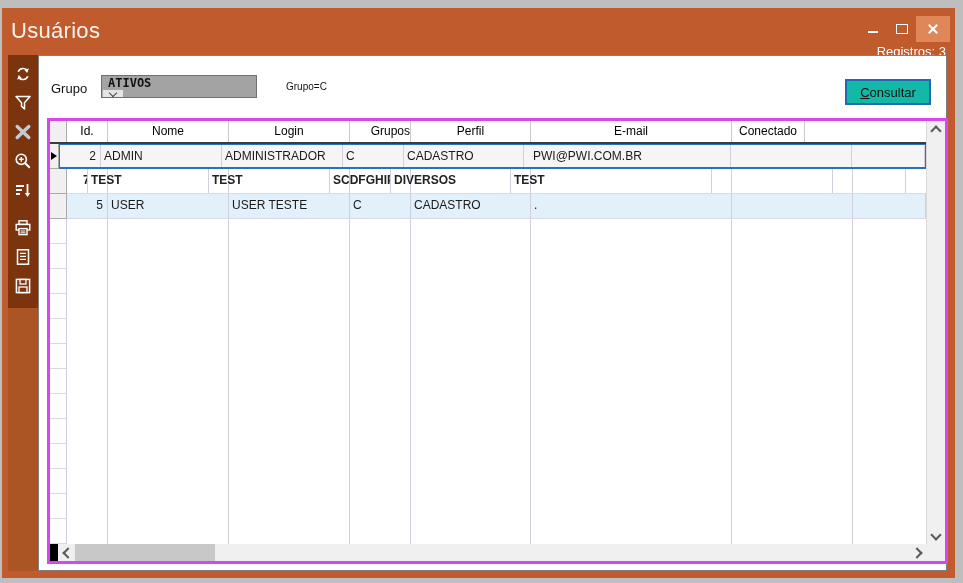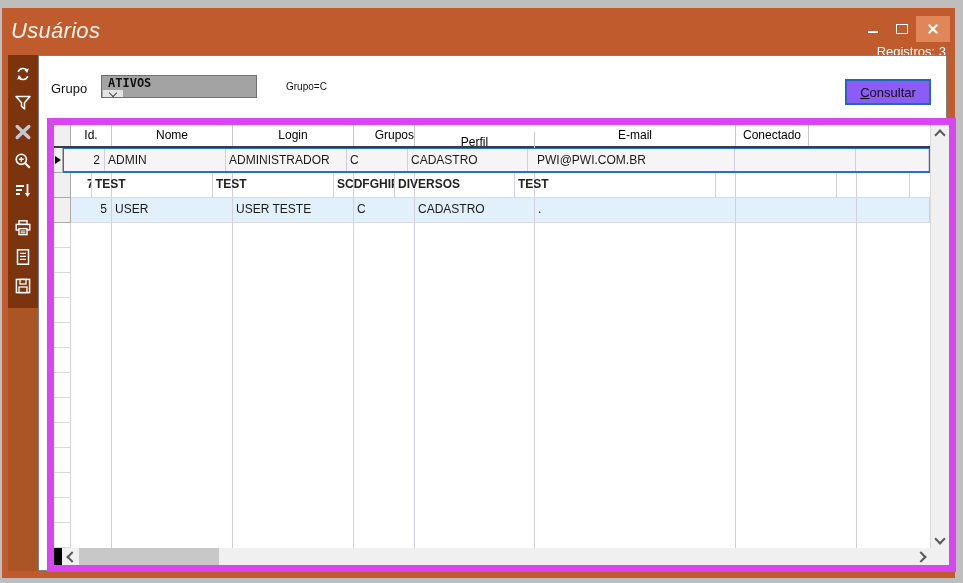--- a/index.html
+++ b/index.html
@@ -1,21 +1,21 @@
 <!DOCTYPE html>
 <html><head>
 <meta charset="utf-8">
 <style>
   html,body{margin:0;padding:0;width:963px;height:583px;overflow:hidden;
     font-family:"Liberation Sans","DejaVu Sans",sans-serif;background:#BEBEBE;}
   .desktop{position:relative;width:963px;height:583px;background:#BEBEBE;}
   .window{position:absolute;left:2px;top:8px;width:953px;height:570px;background:#BF5B2C;}
   
   .titlebar{position:absolute;left:0;top:0;right:0;height:47px;}
-  .win-title{position:absolute;left:9px;top:10px;font-size:22px;font-weight:300;color:#FBF3ED;letter-spacing:.3px;font-style:italic;}
+  .win-title{position:absolute;left:9px;top:10px;font-size:22px;font-weight:300;color:#FBF3ED;letter-spacing:.3px;}
   .controls{position:absolute;top:9px;right:5px;display:flex;align-items:flex-start;}
   .ctl{width:29px;height:24px;display:flex;align-items:center;justify-content:center;cursor:default;}
   .ctl.close{width:34px;height:26px;background:#E0875A;margin-top:-1px;}
   .min-bar{width:10px;height:2px;background:#fff;margin-top:6px;}
   .max-box{width:10px;height:8px;border:1.5px solid #fff;}
   .xmark{position:relative;width:12px;height:12px;}
   .xmark::before,.xmark::after{content:"";position:absolute;left:5px;top:0;width:2px;height:12px;background:#fff;}
   .xmark::before{transform:rotate(45deg);} .xmark::after{transform:rotate(-45deg);}
   .registros{position:absolute;top:36px;right:9px;font-size:13px;color:#fff;text-decoration:underline;cursor:pointer;}
   
@@ -27,26 +27,26 @@
   .content{position:absolute;left:36px;top:47px;width:909px;height:516px;background:#fff;
     border:1px solid #7F7F7F;box-sizing:border-box;}
   .status-label{position:absolute;left:12px;top:25px;font-size:13px;color:#111;}
   .dropdown{position:absolute;left:62px;top:19px;width:156px;height:23px;background:#a3a3a3;
     border:1px solid #707070;box-sizing:border-box;display:flex;align-items:flex-start;cursor:pointer;flex-direction:column;}
   .dropdown-text{flex:1;padding-left:6px;font-family:"DejaVu Sans Mono","Liberation Mono",monospace;
     font-weight:bold;font-size:12px;color:#111;}
   .dropdown-btn{width:20px;height:100%;background:#E5E5E5;border-left:1px solid #ABABAB;
     display:flex;align-items:center;justify-content:center;}
   .group-filter{position:absolute;left:247px;top:25px;font-size:10px;color:#111;}
-  .consult-btn{position:absolute;left:806px;top:23px;width:86px;height:26px;background:#8b5cf6;
+  .consult-btn{position:absolute;left:806px;top:23px;width:86px;height:26px;background:#14b8a6;
     border:2px solid #2268B2;box-sizing:border-box;font-size:13px;color:#111;
     font-family:"Liberation Sans",sans-serif;cursor:pointer;}
   
   .grid{position:absolute;left:8px;top:62px;width:895px;height:440px;
-    border:7px solid #d946ef;box-sizing:content-box;background:#fff;text-decoration:underline;}
+    border:3px solid #d946ef;box-sizing:content-box;background:#fff;text-decoration:underline;}
   .grid-header{position:absolute;left:0;top:0;width:876px;height:21px;display:flex;
     border-bottom:2px solid #3C3C3C;background:#fff;}
   .hsel{width:17px;height:21px;background:#F0F0F0;border-right:1px solid #ABABAB;box-sizing:border-box;}
   .hcell{height:21px;line-height:21px;text-align:center;font-size:12px;color:#000;
     border-right:1px solid #C9C9C9;box-sizing:border-box;overflow:hidden;white-space:nowrap;}
   .grid-body{position:absolute;left:0;top:23px;width:876px;height:400px;overflow:hidden;}
   .vline{position:absolute;top:0;bottom:0;width:1px;background:#CFCFE0;}
   .grid-row{position:absolute;left:0;width:876px;height:25px;display:flex;box-sizing:border-box;}
   .selcell{width:17px;height:25px;background:#F0F0F0;border-right:1px solid #ABABAB;
     border-bottom:1px solid #ABABAB;box-sizing:border-box;display:flex;align-items:center;justify-content:center;}
@@ -174,21 +174,21 @@
       <button class="consult-btn"><u>C</u>onsultar</button>
 
       <div class="grid">
         <div class="grid-header">
           <div class="hsel"></div>
 
         <div class="hcell" style="width: 41px;">Id.</div>
             <div class="hcell" style="width: 121px;">Nome</div>
             <div class="hcell" style="width: 121px;">Login</div>
             <div class="hcell" style="width: 61px; text-align: right;">Grupos</div>
-            <div class="hcell" style="width: 120px; margin-top: 7px;">Perfil</div>
+            <div class="hcell" style="width: 120px;">Perfil</div>
             <div class="hcell" style="width: 201px;">E-mail</div>
             <div class="hcell" style="width: 73px;">Conectado</div>
           </div>
 
         <div class="grid-body">
 
         <div class="vline" style="left: 16px;"></div>
             <div class="vline" style="left: 57px;"></div>
             <div class="vline" style="left: 178px;"></div>
             <div class="vline" style="left: 299px;"></div>

